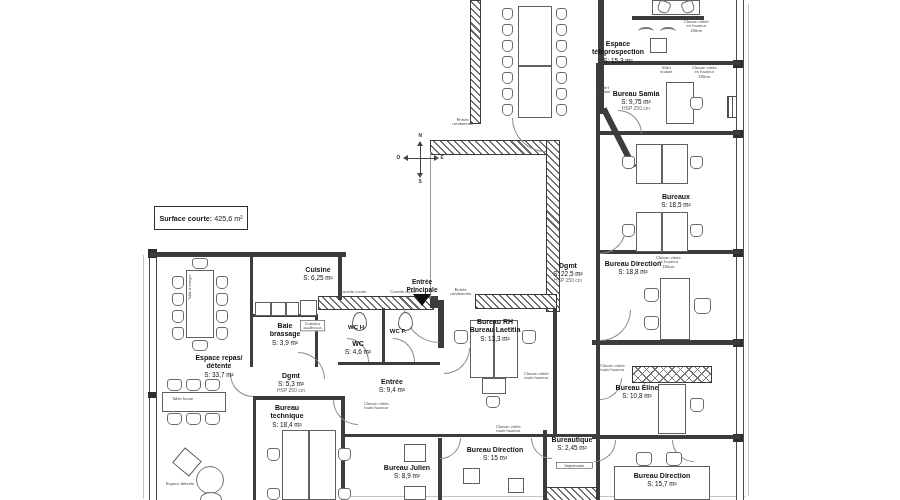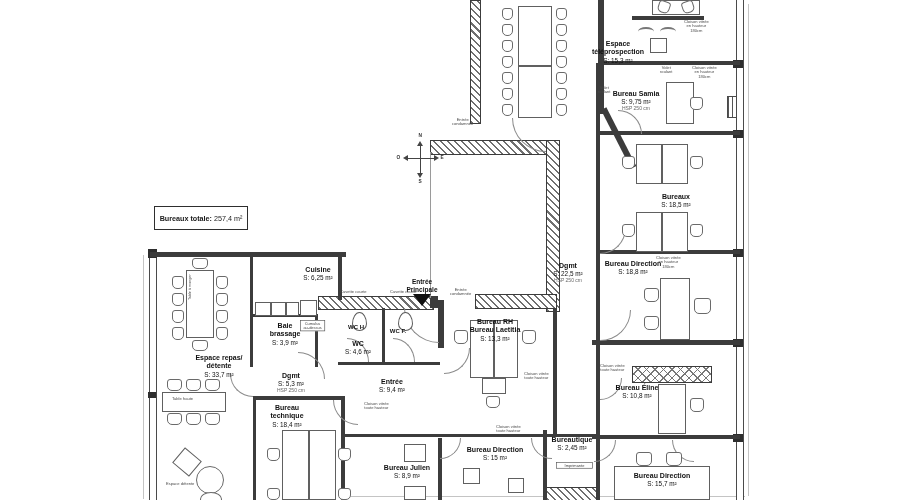--- a/index.html
+++ b/index.html
@@ -224,22 +224,22 @@
     <div class="abs" style="left:417px;top:173px;width:0;height:0;border-left:3px solid transparent;border-right:3px solid transparent;border-top:5px solid #444;"></div>
     <div class="abs" style="left:434px;top:155px;width:0;height:0;border-top:3px solid transparent;border-bottom:3px solid transparent;border-left:5px solid #444;"></div>
     <div class="abs" style="left:403px;top:155px;width:0;height:0;border-top:3px solid transparent;border-bottom:3px solid transparent;border-right:5px solid #444;"></div>
     <span class="comp-letter" style="left:418px;top:132px;">N</span>
     <span class="comp-letter" style="left:418px;top:178px;">S</span>
     <span class="comp-letter" style="left:440px;top:154px;">E</span>
     <span class="comp-letter" style="left:396px;top:154px;">O</span>
   </div>
 
   <div id="titlebox">
-    <b>Bureaux totale:</b>
-    <span>257,4 m²</span>
+    <b>Surface courte:</b>
+    <span>425,6 m²</span>
   </div>
 
   <div class="lbl" style="left:396px;top:278px;width:52px;font-size:6.5px;">
     <span class="nm">Entrée</span>
     <span class="nm">Principale</span>
   </div>
   <div class="tri-down" style="left:413px;top:294px;"></div>
 
   <div class="lbl" style="left:590px;top:40px;width:56px;">
     <span class="nm">Espace téléprospection</span>

